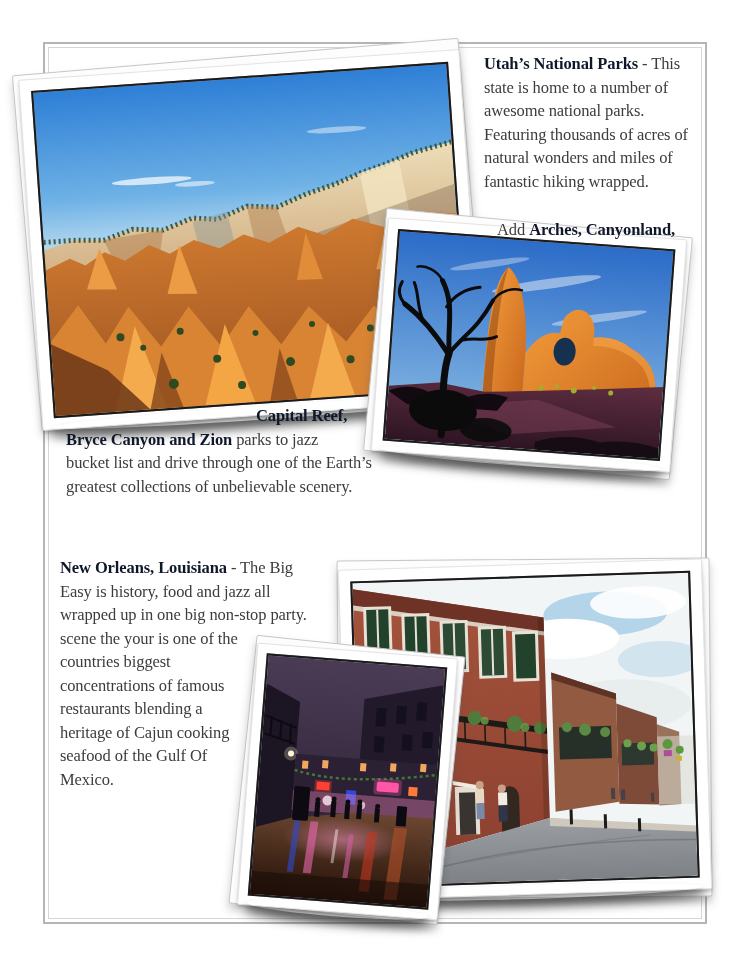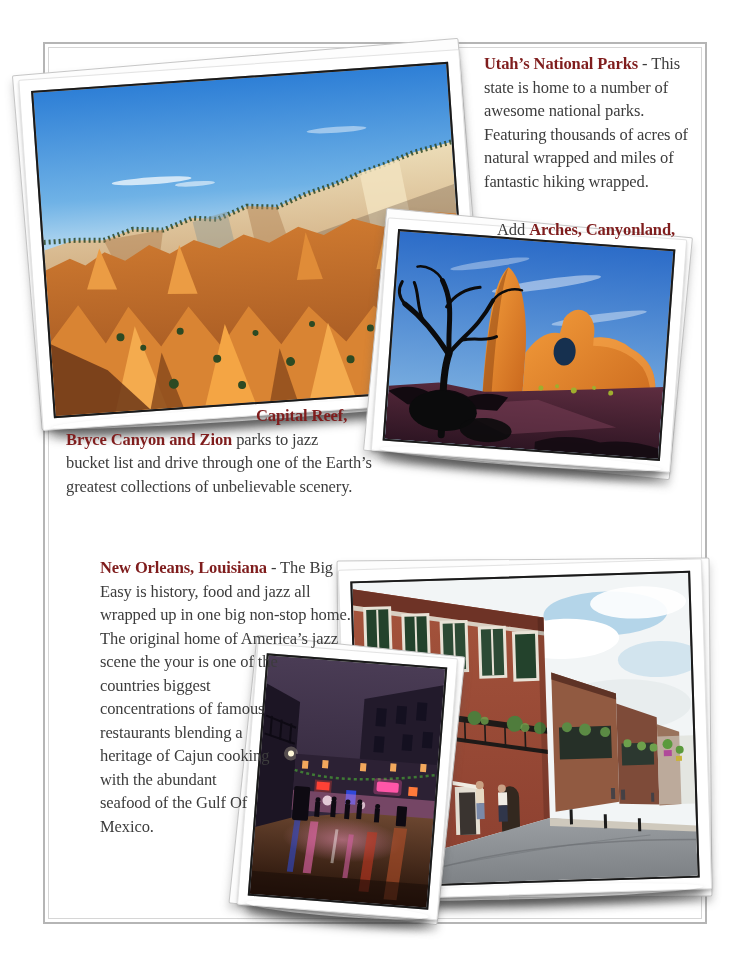--- a/index.html
+++ b/index.html
@@ -12,21 +12,21 @@
   .page-frame{
     position:absolute;left:43px;top:42px;width:660px;height:878px;
     border:2px solid #b5b5b5;background:#ffffff;z-index:1;
   }
   .page-frame .inner-line{
     position:absolute;inset:3px;border:1px solid #d6d6d6;
   }
   
   .tblock{position:absolute;z-index:10;}
   .ln{white-space:nowrap;font-size:16.5px;line-height:23.5px;letter-spacing:-0.1px;}
-  .ln b{font-weight:bold;color:#7f1d1d;}
+  .ln b{font-weight:bold;color:#0f172a;}
   
   .backing{
     position:absolute;background:#fdfdfd;border:1px solid #c6c6c6;border-radius:2px;
     box-shadow:0 6px 8px rgba(90,90,90,.30);
   }
   .photo{
     position:absolute;background:#ffffff;border:1px solid #e3e3e3;border-radius:2px;
     box-shadow:0 2px 3px rgba(0,0,0,.18), 1px 10px 12px -6px rgba(50,50,50,.40);
   }
   .photo::after{
@@ -399,47 +399,45 @@
       <rect x="0" y="216" width="177" height="23" fill="#1a0d08" opacity=".6"></rect>
     </svg>
   </div>
 </div>
 
 <div class="tblock" style="left:484px;top:52px;">
   <div class="ln"><b>Utah’s National Parks</b><span> - This</span></div>
   <div class="ln">state is home to a number of</div>
   <div class="ln">awesome national parks.</div>
   <div class="ln">Featuring thousands of acres of</div>
-  <div class="ln">natural wrapped and miles of</div>
+  <div class="ln">natural wonders and miles of</div>
   <div class="ln">fantastic hiking wrapped.</div>
 </div>
 
 <div class="tblock" style="left:497px;top:218px;">
   <div class="ln"><span>Add </span><b>Arches, Canyonland,</b></div>
 </div>
 
 <div class="tblock" style="left:256px;top:404px;">
   <div class="ln"><b>Capital Reef,</b></div>
 </div>
 
 <div class="tblock" style="left:66px;top:428px;">
   <div class="ln"><b>Bryce Canyon and Zion</b><span> parks to jazz</span></div>
 </div>
 
 <div class="tblock" style="left:66px;top:451px;">
   <div class="ln">bucket list and drive through one of the Earth’s</div>
   <div class="ln">greatest collections of unbelievable scenery.</div>
 </div>
 
-<div class="tblock" style="left:60px;top:556px;margin-left:40px;">
+<div class="tblock" style="left:60px;top:556px;">
   <div class="ln"><b>New Orleans, Louisiana</b><span> - The Big</span></div>
   <div class="ln">Easy is history, food and jazz all</div>
-  <div class="ln">wrapped up in one big non-stop home.</div>
-  <div class="ln">The original home of America’s jazz</div>
+  <div class="ln">wrapped up in one big non-stop party.</div>
   <div class="ln">scene the your is one of the</div>
   <div class="ln">countries biggest</div>
   <div class="ln">concentrations of famous</div>
   <div class="ln">restaurants blending a</div>
   <div class="ln">heritage of Cajun cooking</div>
-  <div class="ln">with the abundant</div>
   <div class="ln">seafood of the Gulf Of</div>
   <div class="ln">Mexico.</div>
 </div>
 
 </body></html>

